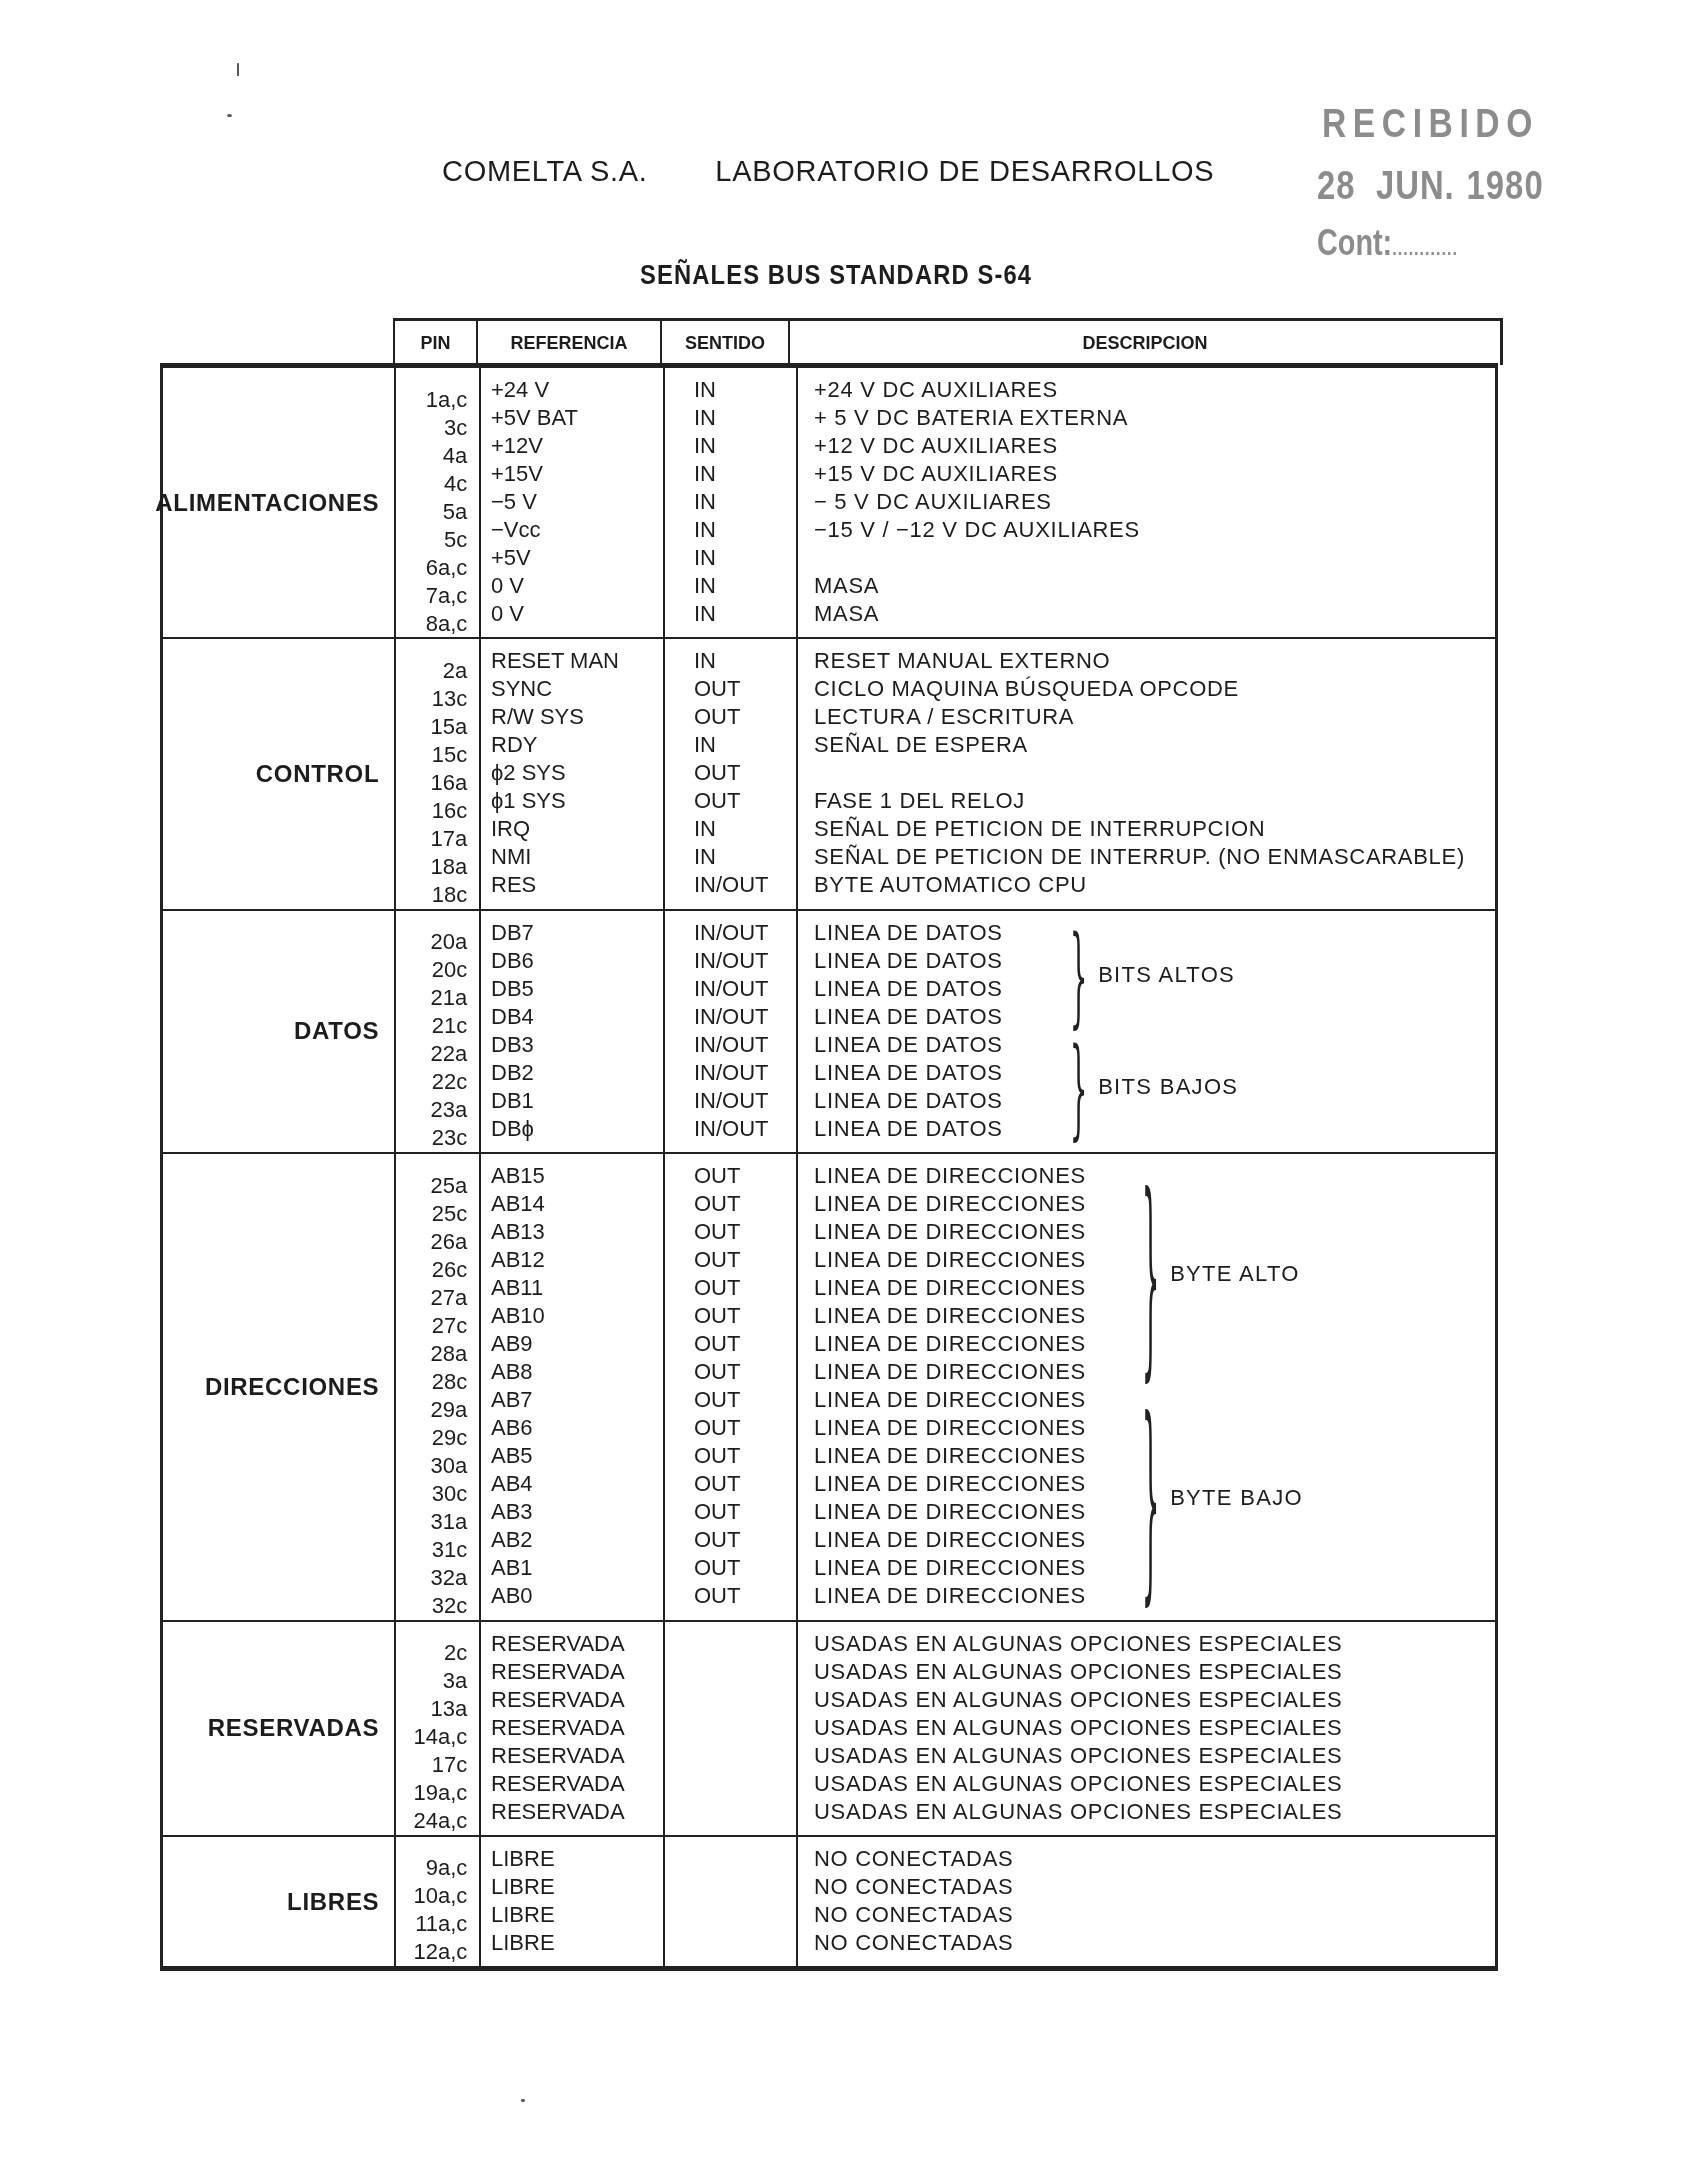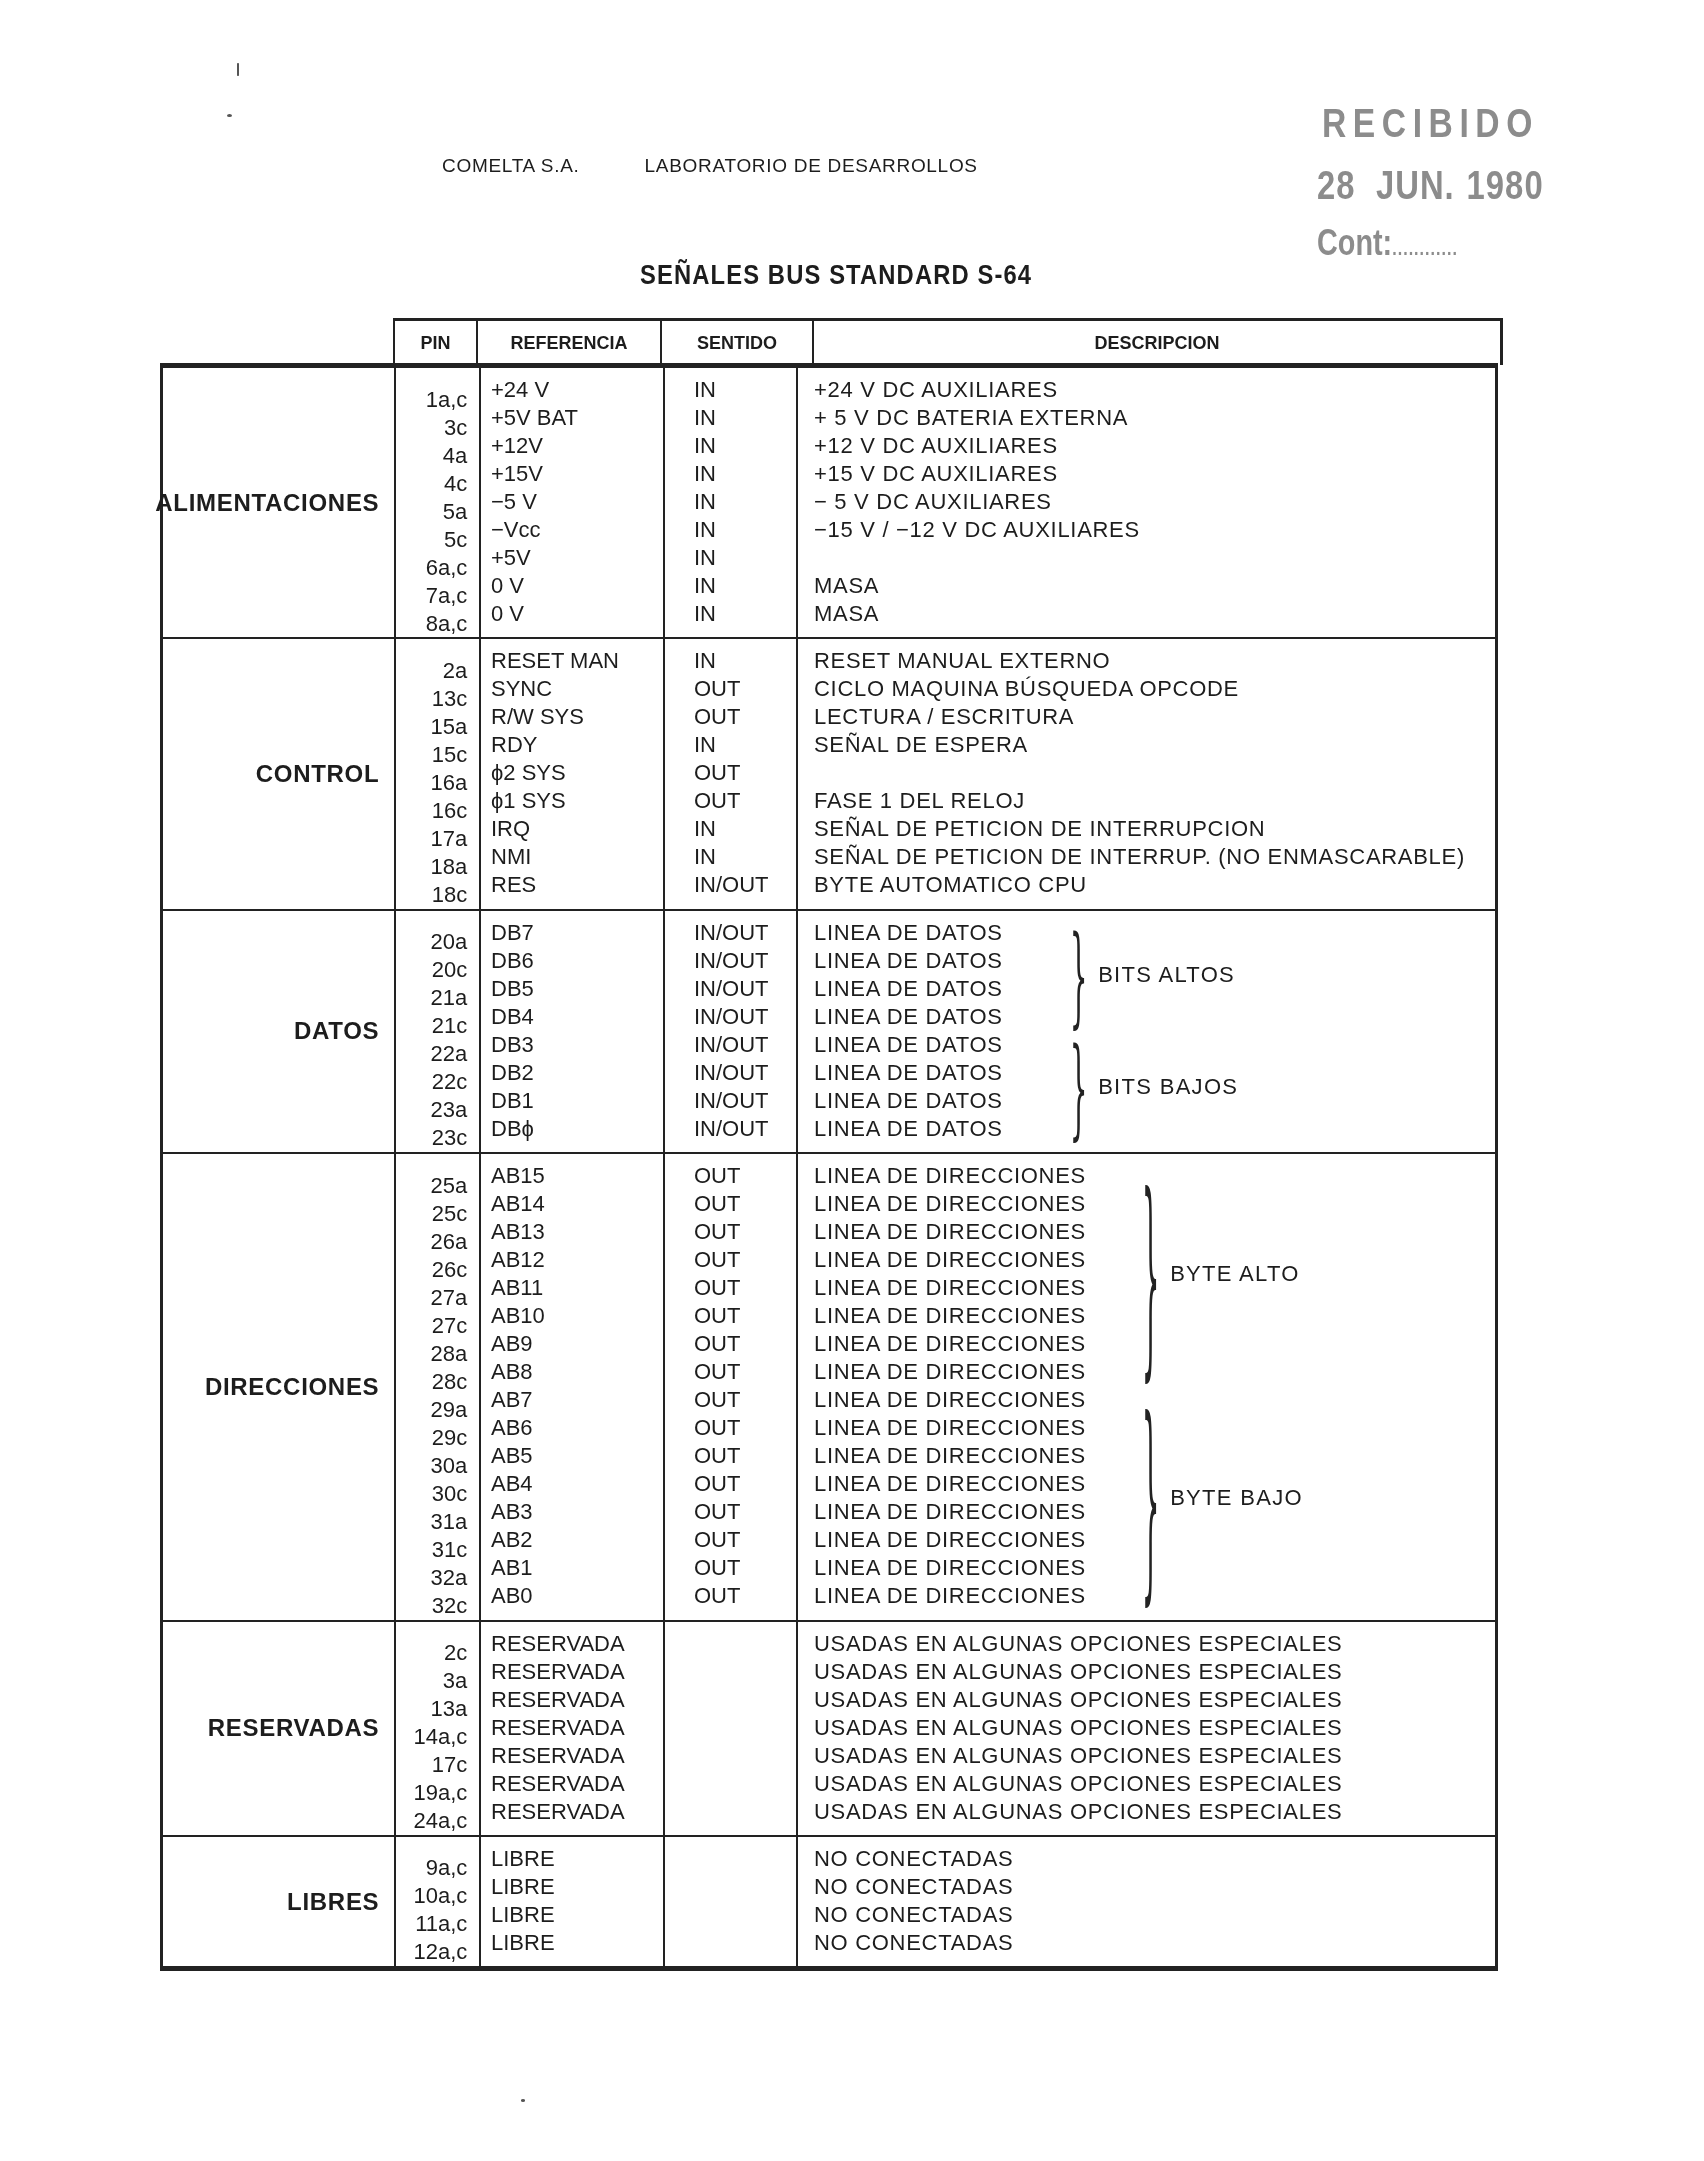--- a/index.html
+++ b/index.html
@@ -1,34 +1,34 @@
 <!DOCTYPE html>
 <html style="font-size:10.7px"><head>
 <meta charset="utf-8">
 <style>
   html, body { margin:0; padding:0; background:#ffffff; }
   body { width:1704px; height:2161px; position:relative; overflow:hidden;
          font-family:"Liberation Sans", sans-serif; color:#1d1d1d; }
-  .header-line { position:absolute; top:155px; left:442px; font-size:19px; letter-spacing:0.7px; white-space:nowrap; }
+  .header-line { position:absolute; top:155px; left:442px; font-size:29px; letter-spacing:0.7px; white-space:nowrap; }
   .header-line .company { margin-right:59px; }
   .stamp { position:absolute; color:#8c8c8c; font-family:"Liberation Sans", sans-serif; font-weight:bold; }
   .stamp-title { top:100px; left:1322px; font-size:41px; letter-spacing:8px; transform:scaleX(0.82); transform-origin:left; }
   .stamp-date { top:162px; left:1317px; font-size:41px; letter-spacing:1.3px; transform:scaleX(0.8); transform-origin:left; }
   .stamp-date .mon { margin:0 14.7px 0 25.4px; }
   .stamp-cont { top:222px; left:1317px; font-size:36px; transform:scaleX(0.8); transform-origin:left; }
   .stamp-cont .dots { letter-spacing:1.3px; font-size:20px; }
   .doc-title { position:absolute; top:259px; left:640px; font-size:28px; font-weight:bold; letter-spacing:1.3px; transform:scaleX(0.85); transform-origin:left; white-space:nowrap; }
 
   
   .tbl { position:absolute; left:160px; top:318px; width:1338px; }
   .head-row { position:absolute; left:233px; top:0; width:1105px; height:44px; border-top:3.3px solid #222; border-left:2px solid #222; border-right:3.3px solid #222; display:flex; }
   .head-row div { height:44px; display:flex; align-items:center; justify-content:center; font-weight:bold; font-size:18px; border-right:2px solid #222; box-sizing:border-box; }
   .c-pin { width:83px; }
   .c-ref { width:184px; }
-  .c-sen { width:152px; }
+  .c-sen { width:128px; }
   .c-desc { flex:1; border-right:none !important; }
   .body-box { position:absolute; left:0; top:45px; width:1338px; border:3.3px solid #222; border-top:5.3px solid #222; border-bottom:5.3px solid #222; box-sizing:border-box; }
   .group { display:flex; border-bottom:2px solid #222; position:relative; }
   .group:last-child { border-bottom:none; }
   .g-label { width:233px; box-sizing:border-box; border-right:2px solid #222; display:flex; align-items:center; justify-content:flex-end; padding-right:14.7px; font-weight:bold; font-size:24px; letter-spacing:0.7px; }
   .g-rows { flex:1; padding:8px 0 9.4px 0; }
   .row { display:flex; height:28px; align-items:center; font-size:22px; }
   .row > span { box-sizing:border-box; height:28px; display:flex; align-items:center; }
   .r-pin { width:82px; justify-content:flex-end; padding-right:10.7px;margin-top:19px; }
   .r-ref { width:184px; padding-left:13px; }

